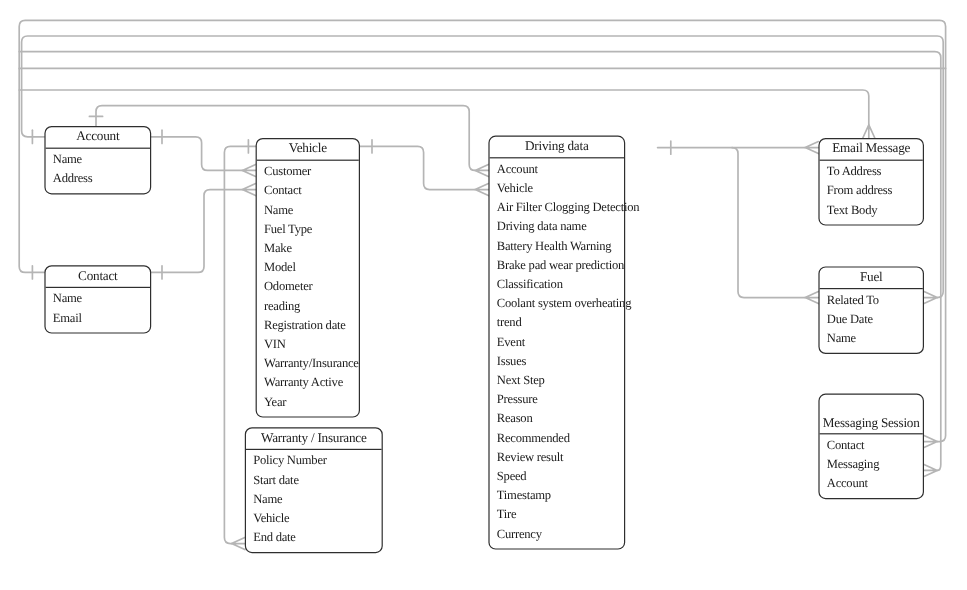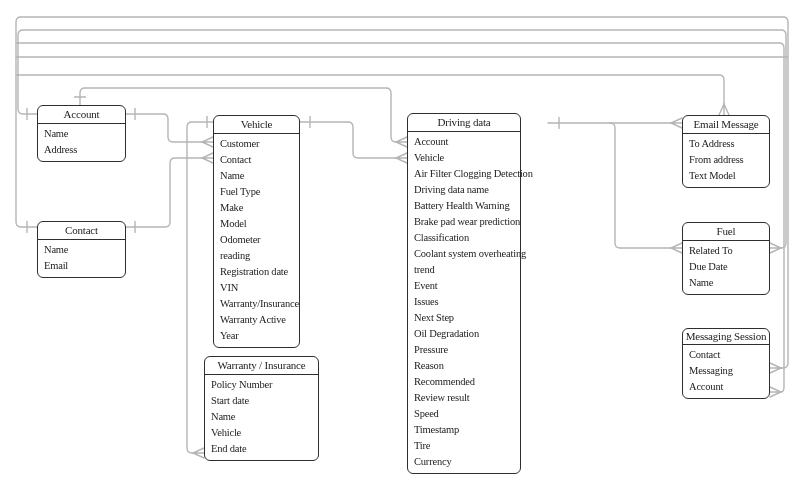--- a/index.html
+++ b/index.html
@@ -10,21 +10,21 @@
   svg.wire-layer{position:absolute;left:0;top:0;width:806px;height:492px;}
   svg.wire-layer path{stroke:#b5b5b5;stroke-width:1.4;fill:none;stroke-linecap:round;}
   .entity{
     position:absolute;box-sizing:border-box;background:#ffffff;
     border:1.6px solid #2e2e2e;border-radius:6px;color:#1c1c1c;
   }
   .etitle{
     text-align:center;font-size:11px;line-height:15px;padding:1px 2px;
     border-bottom:1.6px solid #2e2e2e;letter-spacing:-0.2px;
   }
-  .etitle.two-line{line-height:13px;}
+  .etitle.two-line{line-height:13px;margin-top:17px;}
   .fields{padding:2px 0 3px 0;}
   .field{
     font-size:10.5px;line-height:16px;padding:0 0 0 6px;letter-spacing:-0.2px;
     white-space:pre;overflow:visible;
   }
 </style>
 </head>
 <body>
 
 <div class="canvas">
@@ -126,38 +126,37 @@
         <div class="field">Air Filter Clogging Detection</div>
         <div class="field">Driving data name</div>
         <div class="field">Battery Health Warning</div>
         <div class="field">Brake pad wear prediction</div>
         <div class="field">Classification</div>
         <div class="field">Coolant system overheating
 trend</div>
         <div class="field">Event</div>
         <div class="field">Issues</div>
         <div class="field">Next Step</div>
-        <div class="field">Oil Degradation</div>
         <div class="field">Pressure</div>
         <div class="field">Reason</div>
         <div class="field">Recommended</div>
         <div class="field">Review result</div>
         <div class="field">Speed</div>
         <div class="field">Timestamp</div>
         <div class="field">Tire</div>
         <div class="field">Currency</div>
       </div>
   </div>
 
   <div class="entity" style="left:682px;top:115px;width:88px">
     <div class="etitle">Email Message</div>
     <div class="fields">
         <div class="field">To Address</div>
         <div class="field">From address</div>
-        <div class="field">Text Model</div>
+        <div class="field">Text Body</div>
       </div>
   </div>
 
   <div class="entity" style="left:682px;top:222px;width:88px">
     <div class="etitle">Fuel</div>
     <div class="fields">
         <div class="field">Related To</div>
         <div class="field">Due Date</div>
         <div class="field">Name</div>
       </div>

